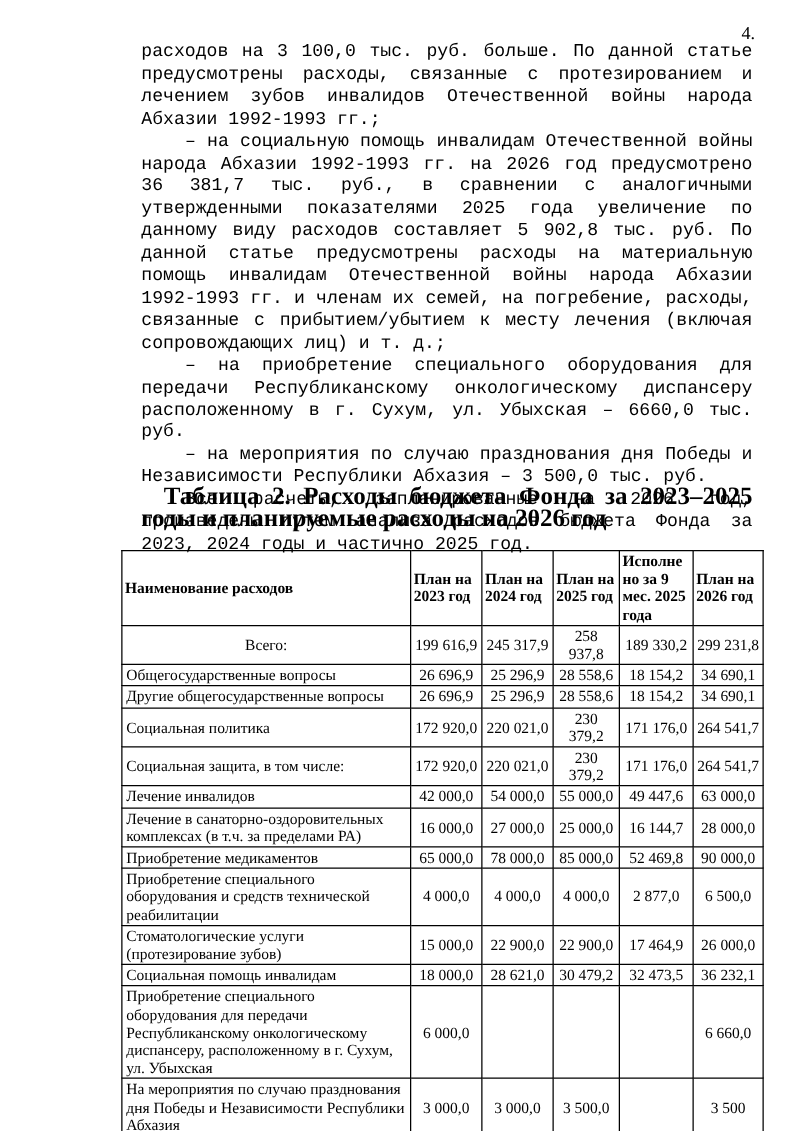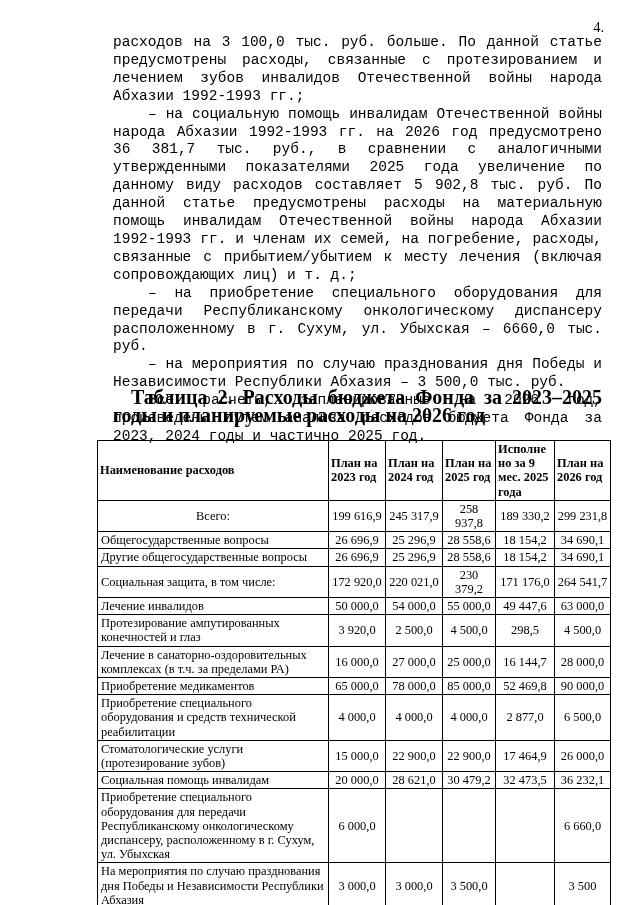--- a/index.html
+++ b/index.html
@@ -131,42 +131,42 @@
       </tr>
       <tr>
         <td class="name">Другие общегосударственные вопросы</td>
         <td>26 696,9</td>
         <td>25 296,9</td>
         <td>28 558,6</td>
         <td>18 154,2</td>
         <td>34 690,1</td>
       </tr>
       <tr>
+        <td class="name">Социальная политика</td>
+        <td>172 920,0</td>
+        <td>220 021,0</td>
+        <td>230 379,2</td>
+        <td>171 176,0</td>
+        <td>264 541,7</td>
+      </tr>
+      <tr>
         <td class="name">Социальная защита, в том числе:</td>
         <td>172 920,0</td>
         <td>220 021,0</td>
         <td>230 379,2</td>
         <td>171 176,0</td>
         <td>264 541,7</td>
       </tr>
       <tr>
         <td class="name">Лечение инвалидов</td>
-        <td>50 000,0</td>
+        <td>42 000,0</td>
         <td>54 000,0</td>
         <td>55 000,0</td>
         <td>49 447,6</td>
         <td>63 000,0</td>
-      </tr>
-      <tr>
-        <td class="name">Протезирование ампутированных конечностей и глаз</td>
-        <td>3 920,0</td>
-        <td>2 500,0</td>
-        <td>4 500,0</td>
-        <td>298,5</td>
-        <td>4 500,0</td>
       </tr>
       <tr>
         <td class="name">Лечение в санаторно-оздоровительных комплексах (в т.ч. за пределами РА)</td>
         <td>16 000,0</td>
         <td>27 000,0</td>
         <td>25 000,0</td>
         <td>16 144,7</td>
         <td>28 000,0</td>
       </tr>
       <tr>
@@ -188,21 +188,21 @@
       <tr>
         <td class="name">Стоматологические услуги (протезирование зубов)</td>
         <td>15 000,0</td>
         <td>22 900,0</td>
         <td>22 900,0</td>
         <td>17 464,9</td>
         <td>26 000,0</td>
       </tr>
       <tr>
         <td class="name">Социальная помощь инвалидам</td>
-        <td>20 000,0</td>
+        <td>18 000,0</td>
         <td>28 621,0</td>
         <td>30 479,2</td>
         <td>32 473,5</td>
         <td>36 232,1</td>
       </tr>
       <tr>
         <td class="name">Приобретение специального оборудования для передачи Республиканскому онкологическому диспансеру, расположенному в г. Сухум, ул. Убыхская</td>
         <td>6 000,0</td>
         <td></td>
         <td></td>

